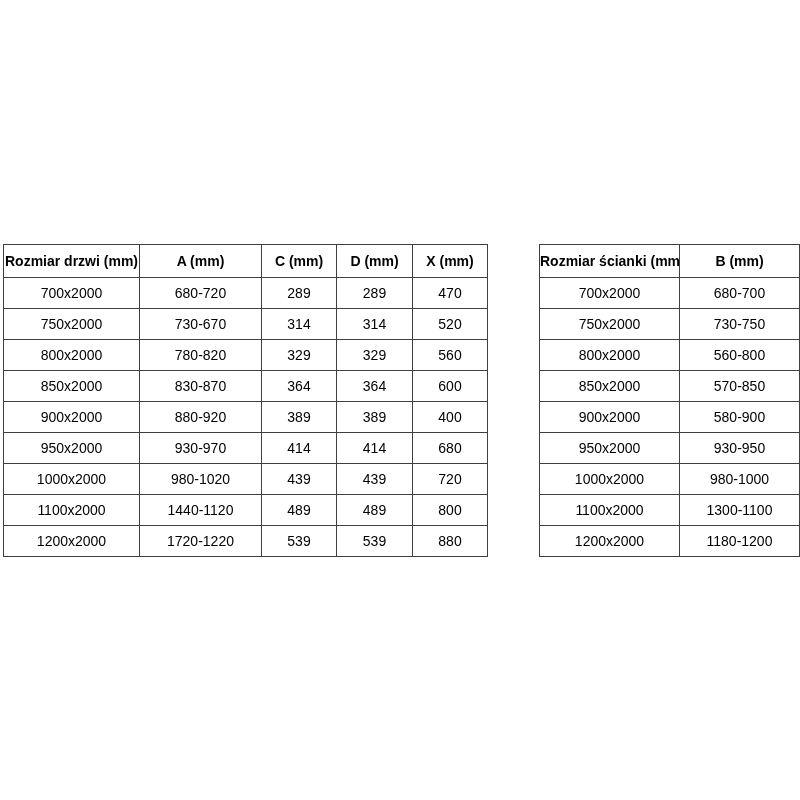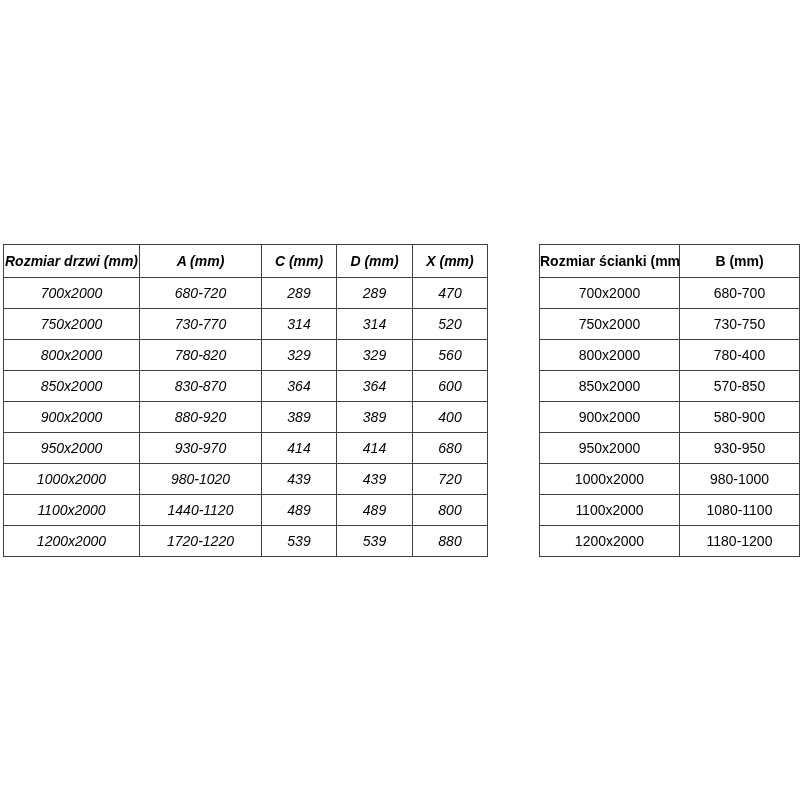--- a/index.html
+++ b/index.html
@@ -38,21 +38,20 @@
     height: 32px;
   }
   table.spec td {
     font-weight: normal;
     height: 30px;
   }
   #door-table {
     left: 3px;
     top: 244px;
     width: 484px;
-    font-style: italic;
   }
   #wall-table {
     left: 539px;
     top: 244px;
     width: 260px;
   }
 </style>
 </head>
 <body>
 
@@ -78,21 +77,21 @@
     <tbody>
         <tr>
           <td>700x2000</td>
           <td>680-720</td>
           <td>289</td>
           <td>289</td>
           <td>470</td>
         </tr>
         <tr>
           <td>750x2000</td>
-          <td>730-770</td>
+          <td>730-670</td>
           <td>314</td>
           <td>314</td>
           <td>520</td>
         </tr>
         <tr>
           <td>800x2000</td>
           <td>780-820</td>
           <td>329</td>
           <td>329</td>
           <td>560</td>
@@ -157,41 +156,41 @@
         <tr>
           <td>700x2000</td>
           <td>680-700</td>
         </tr>
         <tr>
           <td>750x2000</td>
           <td>730-750</td>
         </tr>
         <tr>
           <td>800x2000</td>
-          <td>780-400</td>
+          <td>560-800</td>
         </tr>
         <tr>
           <td>850x2000</td>
           <td>570-850</td>
         </tr>
         <tr>
           <td>900x2000</td>
           <td>580-900</td>
         </tr>
         <tr>
           <td>950x2000</td>
           <td>930-950</td>
         </tr>
         <tr>
           <td>1000x2000</td>
           <td>980-1000</td>
         </tr>
         <tr>
           <td>1100x2000</td>
-          <td>1080-1100</td>
+          <td>1300-1100</td>
         </tr>
         <tr>
           <td>1200x2000</td>
           <td>1180-1200</td>
         </tr>
       </tbody>
   </table>
 
 </div>
 

